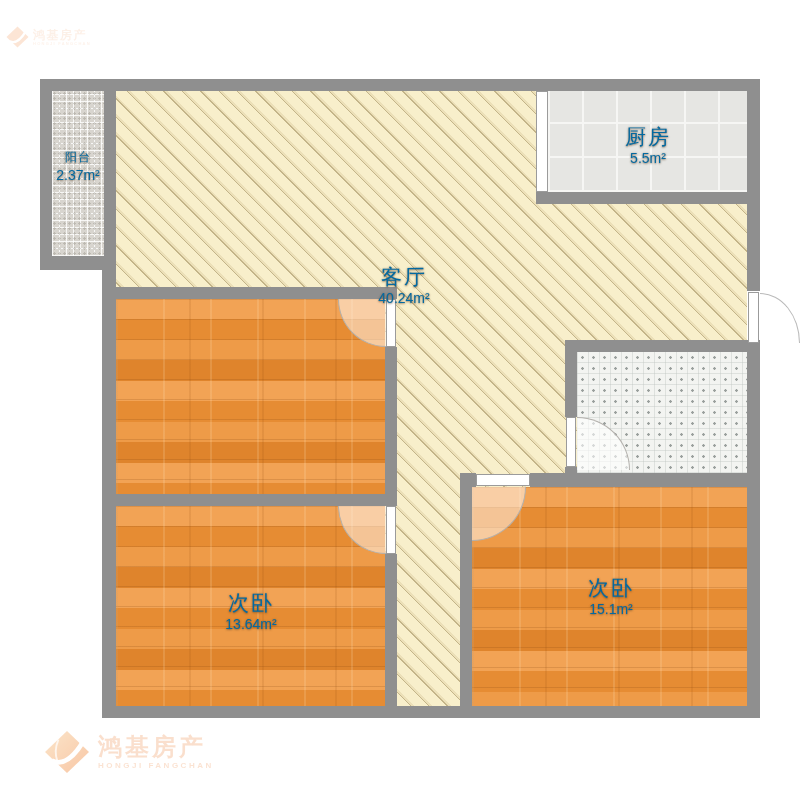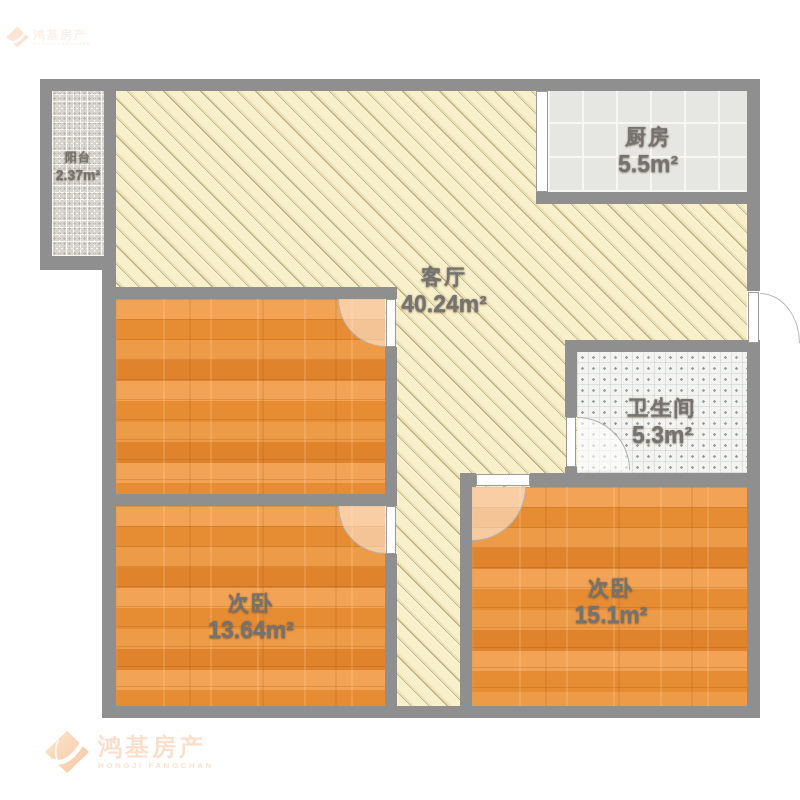--- a/index.html
+++ b/index.html
@@ -49,25 +49,25 @@
           border-radius:0 0 0 100%;background:rgba(255,243,232,.55);}
   .arc-br{border-right:1px solid #b3b0ac;border-bottom:1px solid #b3b0ac;
           border-radius:0 0 100% 0;background:rgba(255,243,232,.55);}
   .arc-tr{border-top:1px solid #b3b0ac;border-right:1px solid #b3b0ac;
           border-radius:0 100% 0 0;background:rgba(255,255,255,.6);}
   .arc-out{border-top:1px solid #b9b9b9;border-right:1px solid #b9b9b9;
           border-radius:0 100% 0 0;background:transparent;}
   .wall{z-index:4;}
   .floor{z-index:2;}
   .bg{z-index:1;}
-  .room-label{position:absolute;transform:translateX(-50%);text-align:center;color:#737373;
-      font-weight:bold;z-index:7;white-space:nowrap;
+  .room-label{position:absolute;transform:translateX(-50%);text-align:center;color:#0369a1;
+      font-weight:normal;z-index:7;white-space:nowrap;
       text-shadow:0 1px 2px rgba(96,72,48,.55), 0 0 2px rgba(96,72,48,.4);}
   .rn{font-size:21px;letter-spacing:2px;line-height:1.25;}
-  .ra{font-size:23px;letter-spacing:0;line-height:1.25;}
+  .ra{font-size:14px;letter-spacing:0;line-height:1.25;}
   .rn-s{font-size:12px;letter-spacing:1px;line-height:1.3;}
   .ra-s{font-size:14px;line-height:1.3;}
   .wm{position:absolute;display:flex;align-items:center;gap:8px;z-index:8;}
   .wm-cn{font-size:24px;font-weight:bold;letter-spacing:3px;color:rgba(240,150,90,.5);line-height:1;}
   .wm-en{font-size:8px;font-weight:bold;letter-spacing:2.5px;color:rgba(240,150,90,.45);line-height:1;margin-top:3px;}
 </style>
 </head>
 <body>
 
 <div id="plan">
@@ -111,31 +111,27 @@
   <div class="leaf" style="left:748px;top:292px;width:11px;height:51px;"></div>
   <div class="leaf" style="left:386px;top:299px;width:10px;height:48px;"></div>
   <div class="leaf" style="left:386px;top:506px;width:10px;height:48px;"></div>
   <div class="leaf" style="left:566px;top:417px;width:10px;height:50px;"></div>
   <div class="leaf" style="left:476px;top:474px;width:54px;height:12px;"></div>
 
   <div class="room-label" style="left:78px;top:150px;">
     <div class="rn-s">阳台</div>
     <div class="ra-s">2.37m²</div>
   </div>
-  <div class="room-label" style="left:444px;top:264px;">
+  <div class="room-label" style="left:404px;top:264px;">
     <div class="rn">客厅</div>
     <div class="ra">40.24m²</div>
   </div>
   <div class="room-label" style="left:648px;top:124px;">
     <div class="rn">厨房</div>
     <div class="ra">5.5m²</div>
-  </div>
-  <div class="room-label" style="left:662px;top:395px;">
-    <div class="rn">卫生间</div>
-    <div class="ra">5.3m²</div>
   </div>
   <div class="room-label" style="left:251px;top:590px;">
     <div class="rn">次卧</div>
     <div class="ra">13.64m²</div>
   </div>
   <div class="room-label" style="left:611px;top:575px;">
     <div class="rn">次卧</div>
     <div class="ra">15.1m²</div>
   </div>
 

